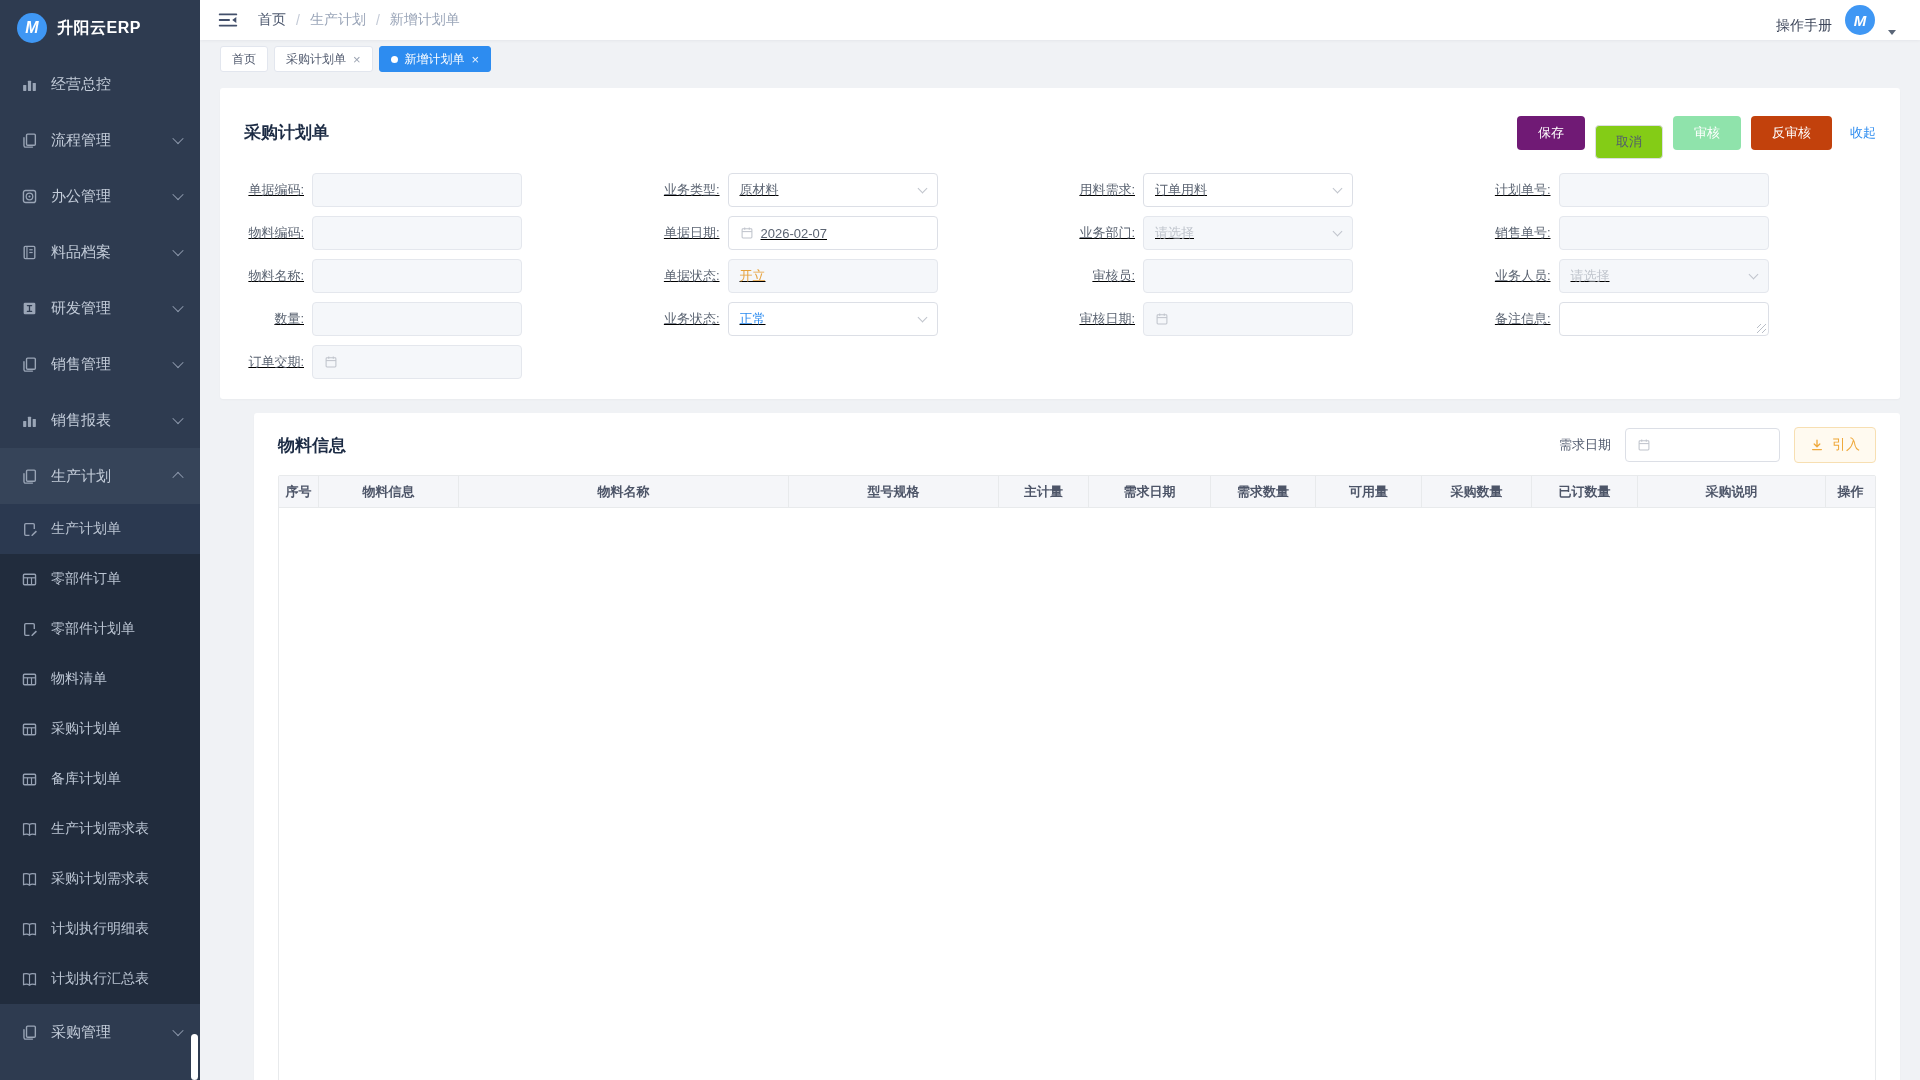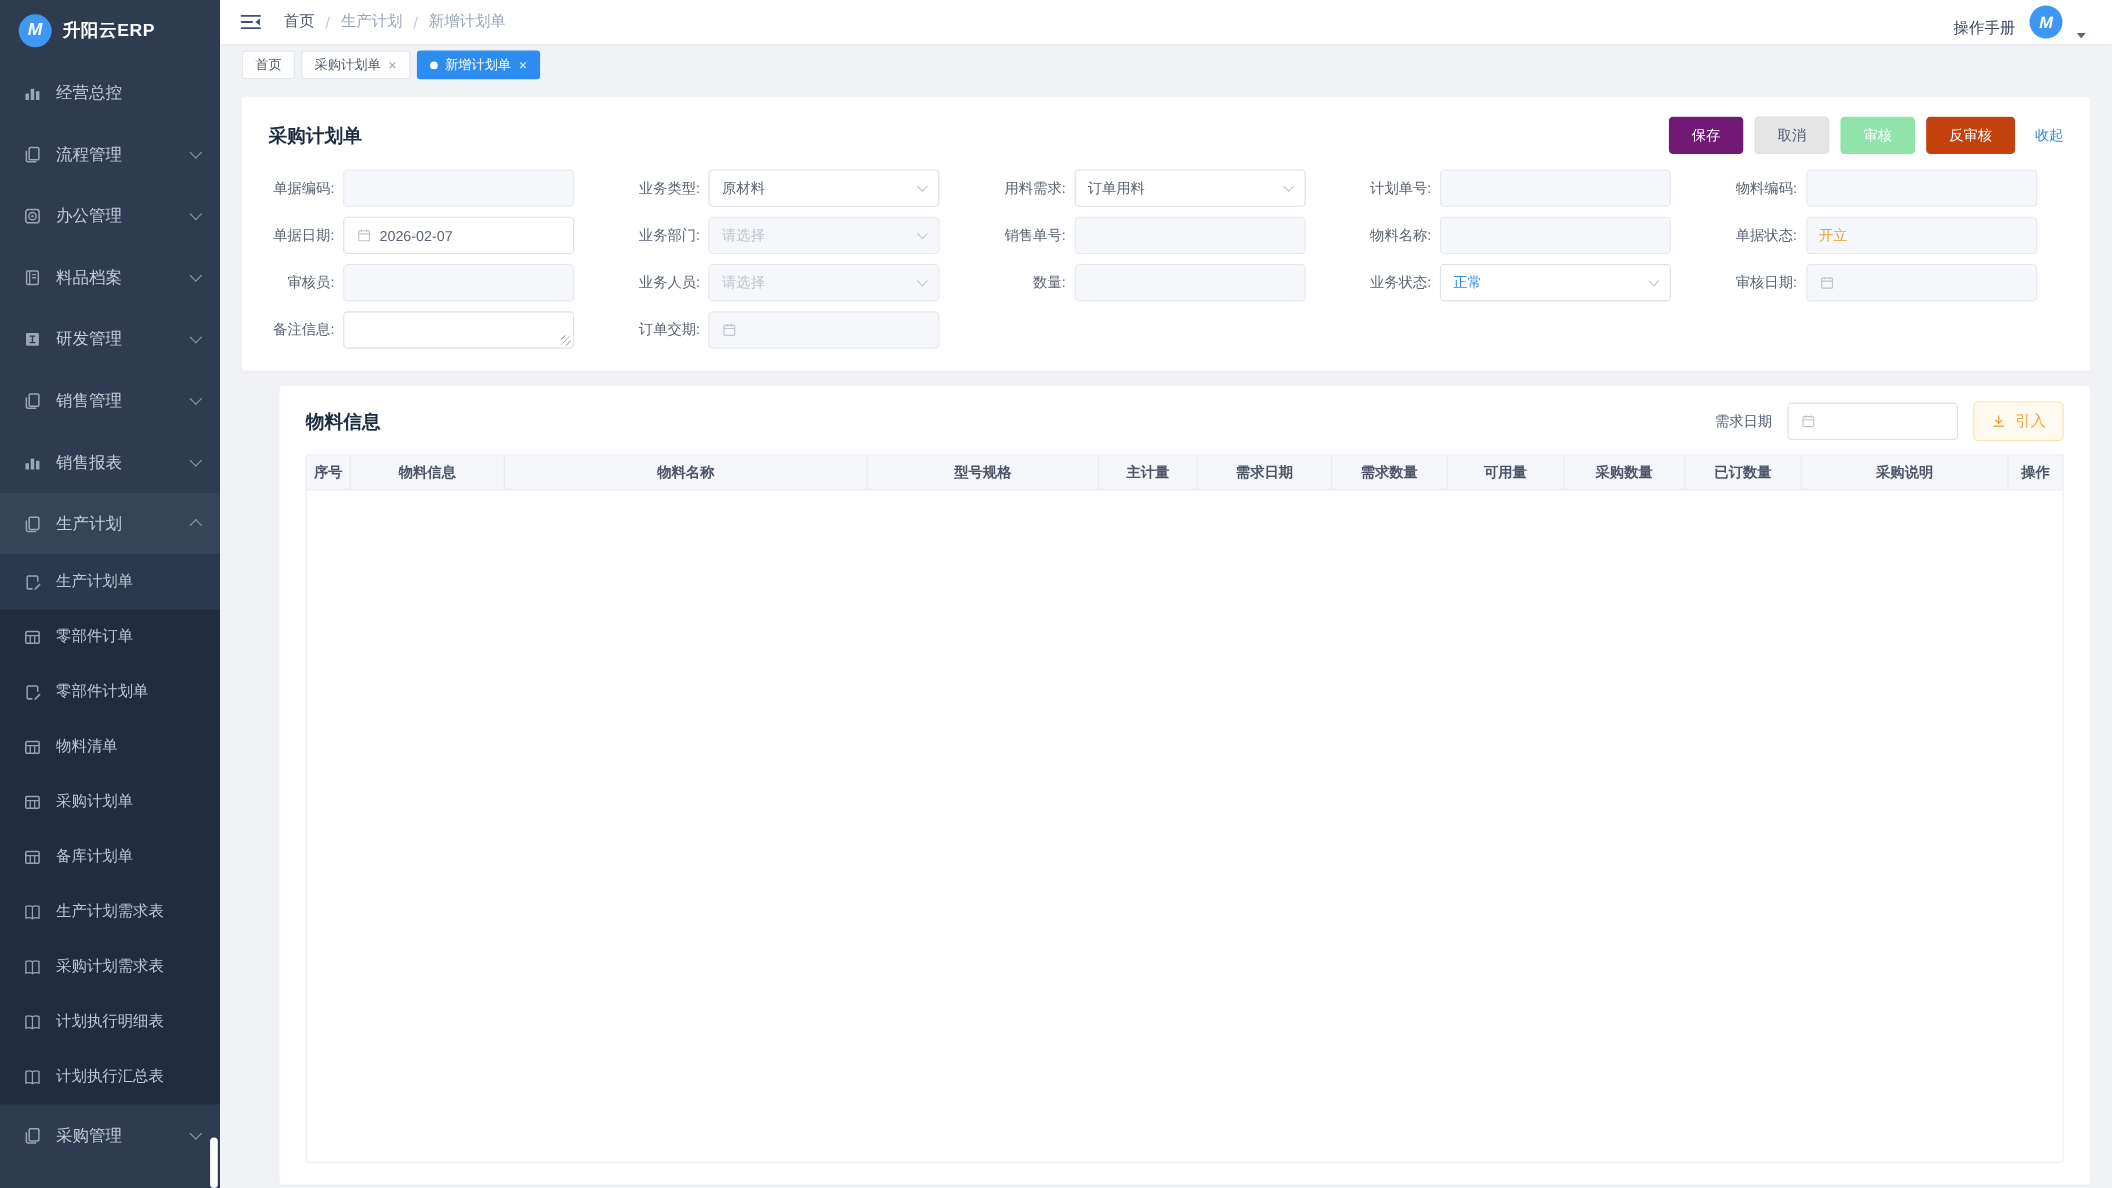--- a/index.html
+++ b/index.html
@@ -60,26 +60,26 @@
   .content { padding:14px 20px 0; }
   .card { background:#fff; border-radius:3px; box-shadow:0 1px 2px rgba(0,0,0,.03); }
 
   
   .card-head { display:flex; align-items:center; padding:18px 24px 6px; }
   .card-title { font-size:17px; font-weight:600; color:#1c2b44; }
   .btns { margin-left:auto; display:flex; align-items:center; gap:10px; }
   .btn { height:34px; padding:0 20px; border-radius:4px; font-size:13px; border:1px solid transparent;
     display:flex; align-items:center; cursor:pointer; }
   .btn-save { background:#701a75; color:#fff; }
-  .btn-cancel { background:#e5e5e5; border-color:#dcdee2; color:#515a6e; }
+  .btn-cancel { background:#84cc16; border-color:#dcdee2; color:#515a6e;margin-top:19px; }
   .btn-audit { background:#8fe3ab; color:#fff; cursor:not-allowed; }
   .btn-unaudit { background:#c2410c; color:#fff; cursor:not-allowed; }
   .btn-collapse { color:#2d8cf0; font-size:13px; margin-left:8px; cursor:pointer; }
 
-  .form-grid { display:grid; grid-template-columns:repeat(5,1fr); row-gap:9px; padding:8px 14px 20px 4px; }
+  .form-grid { display:grid; grid-template-columns:repeat(4,1fr); row-gap:9px; padding:8px 14px 20px 4px;text-decoration:underline; }
   .fld { display:flex; align-items:center; }
   .fld-lbl { width:88px; flex:none; text-align:right; padding-right:8px; font-size:13px; color:#5b6472; }
   .ctl { position:relative; width:210px; height:34px; border:1px solid #dcdfe6; border-radius:4px;
     background:#fff; display:flex; align-items:center; padding:0 11px; font-size:13px; color:#5b6472; }
   .ctl.dis { background:#f5f7fa; border-color:#e4e7ed; cursor:not-allowed; }
   .ph { color:#bfc4cc; }
   .schev { width:7px; height:7px; border-right:1.3px solid #c0c4cc; border-bottom:1.3px solid #c0c4cc;
     transform:rotate(45deg); margin-left:auto; margin-top:-3px; flex:none; }
   .cal { width:14px; height:14px; color:#c0c4cc; margin-right:7px; flex:none; }
   .v-orange { color:#e6a23c; }

